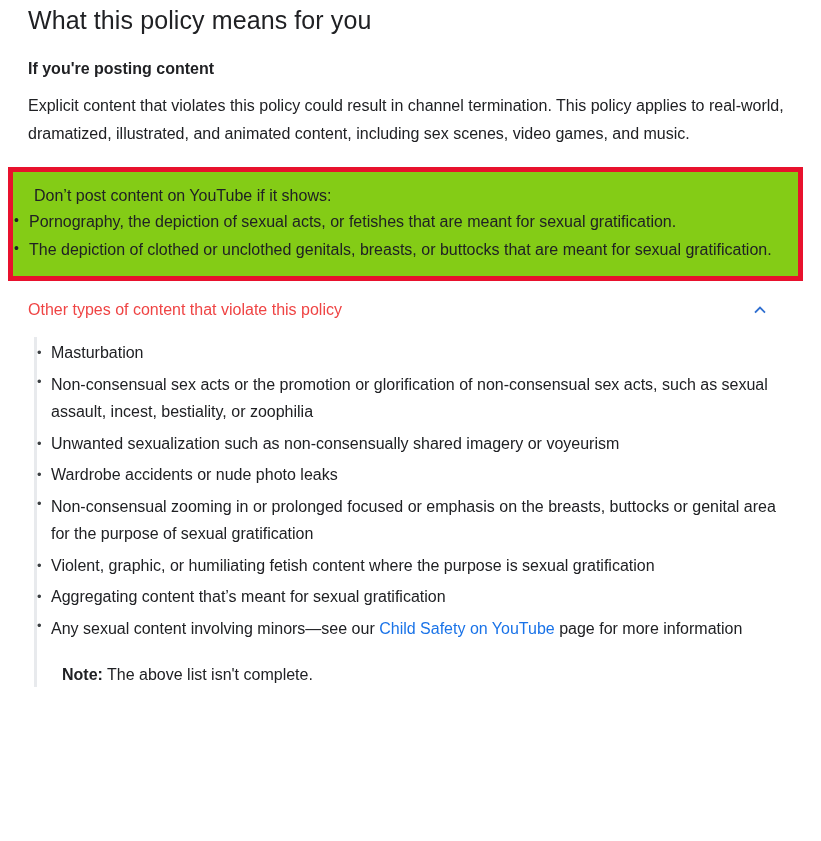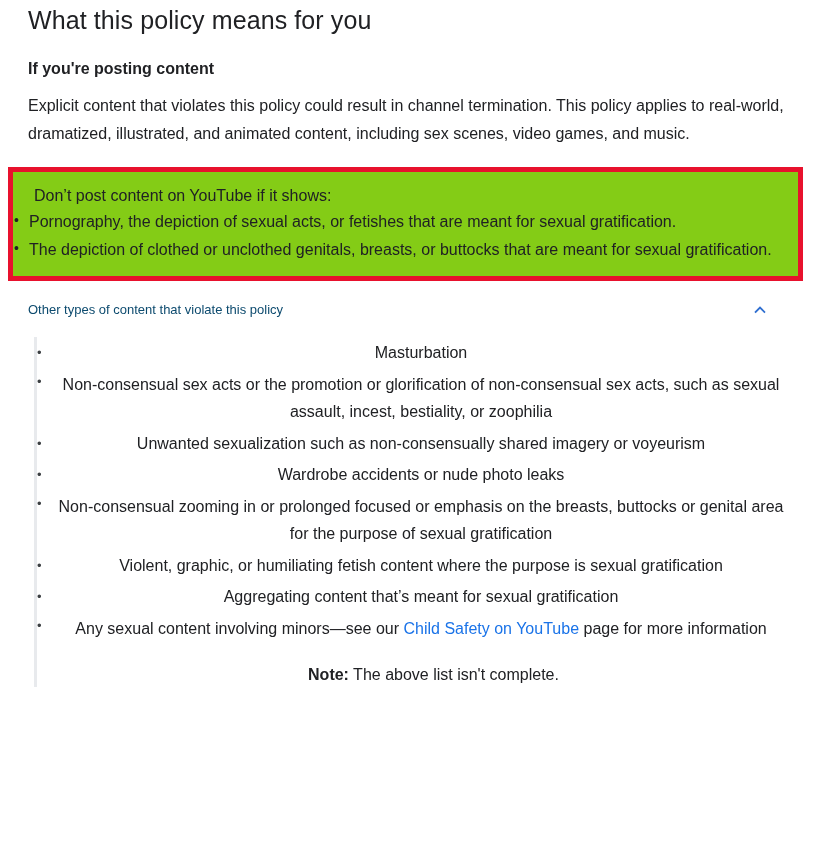--- a/index.html
+++ b/index.html
@@ -101,40 +101,39 @@
   }
   .expander-header {
     display: flex;
     align-items: center;
     justify-content: space-between;
     width: 765px;
     cursor: pointer;
     padding: 4px 0 4px 0;
   }
   .expander-title {
-    font-size: 13px;
+    font-size: 16px;
     line-height: 22px;
-    color: #0c4a6e;
+    color: #ef4444;
   }
   .chevron {
     width: 22px;
     height: 22px;
     display: inline-flex;
     align-items: center;
     justify-content: center;
     margin-right: 22px;
   }
   .chevron svg { display: block; }
 
   .expander-body {
     margin-top: 12px;
     margin-left: 6px;
     border-left: 3px solid #e8eaed;
     padding: 0 16px 0 0;
-    text-align: center;
   }
 
   .sub-list {
     margin: 0;
     padding: 0 0 0 25px;
   }
   .sub-list li {
     position: relative;
     font-size: 16px;
     line-height: 31px;

